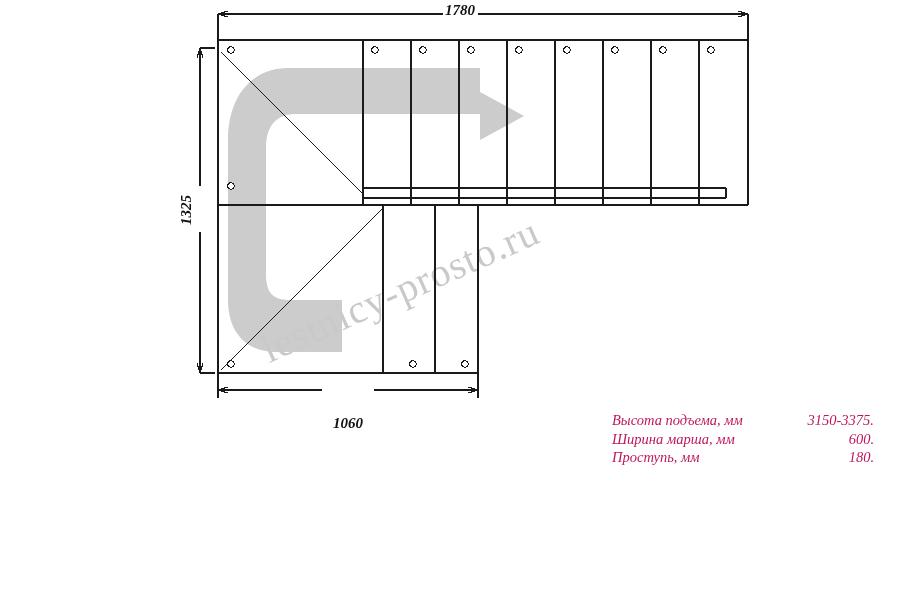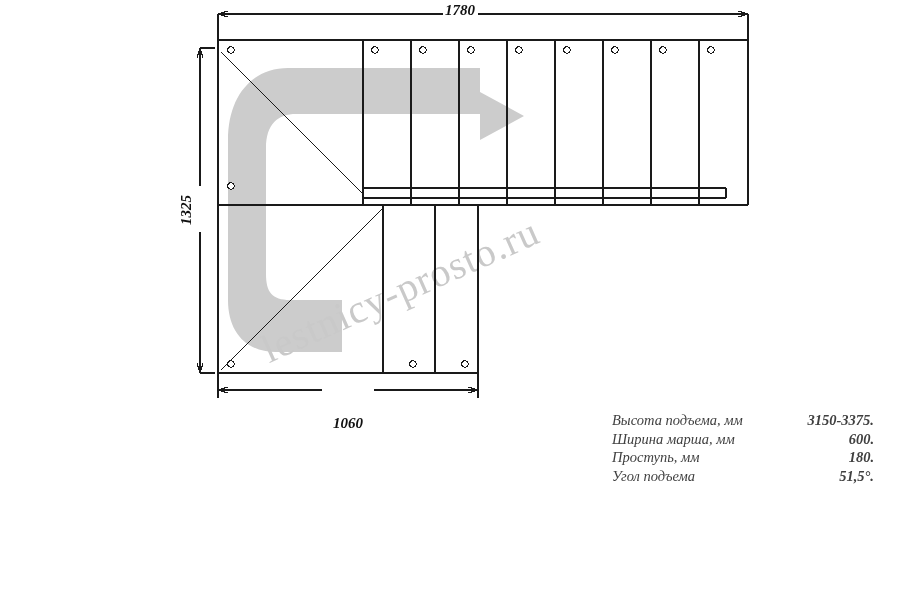--- a/index.html
+++ b/index.html
@@ -53,35 +53,34 @@
     transform: translate(-50%, -50%) rotate(-90deg);
   }
   #spec-table {
     position: absolute;
     left: 612px;
     top: 411px;
     width: 262px;
     font-family: "Liberation Serif", serif;
     font-style: italic;
     font-size: 14.5px;
-    color: #404040;
+    color: #be185d;
   }
   #spec-table .spec-row {
     display: flex;
     justify-content: space-between;
     align-items: baseline;
     line-height: 18.5px;
     height: 18.5px;
   }
   #spec-table .spec-name {
     text-align: left;
   }
   #spec-table .spec-value {
     text-align: left;
-    font-weight: bold;
   }
   #watermark {
     position: absolute;
     left: 0; top: 0;
     width: 900px;
     height: 600px;
     pointer-events: none;
   }
   #watermark-text {
     position: absolute;
@@ -200,19 +199,15 @@
       <span class="spec-value">3150-3375.</span>
     </div>
     <div class="spec-row">
       <span class="spec-name">Ширина марша, мм</span>
       <span class="spec-value">600.</span>
     </div>
     <div class="spec-row">
       <span class="spec-name">Проступь, мм</span>
       <span class="spec-value">180.</span>
     </div>
-    <div class="spec-row">
-      <span class="spec-name">Угол подъема</span>
-      <span class="spec-value">51,5°.</span>
-    </div>
   </div>
 
 </div>
 
 </body></html>

